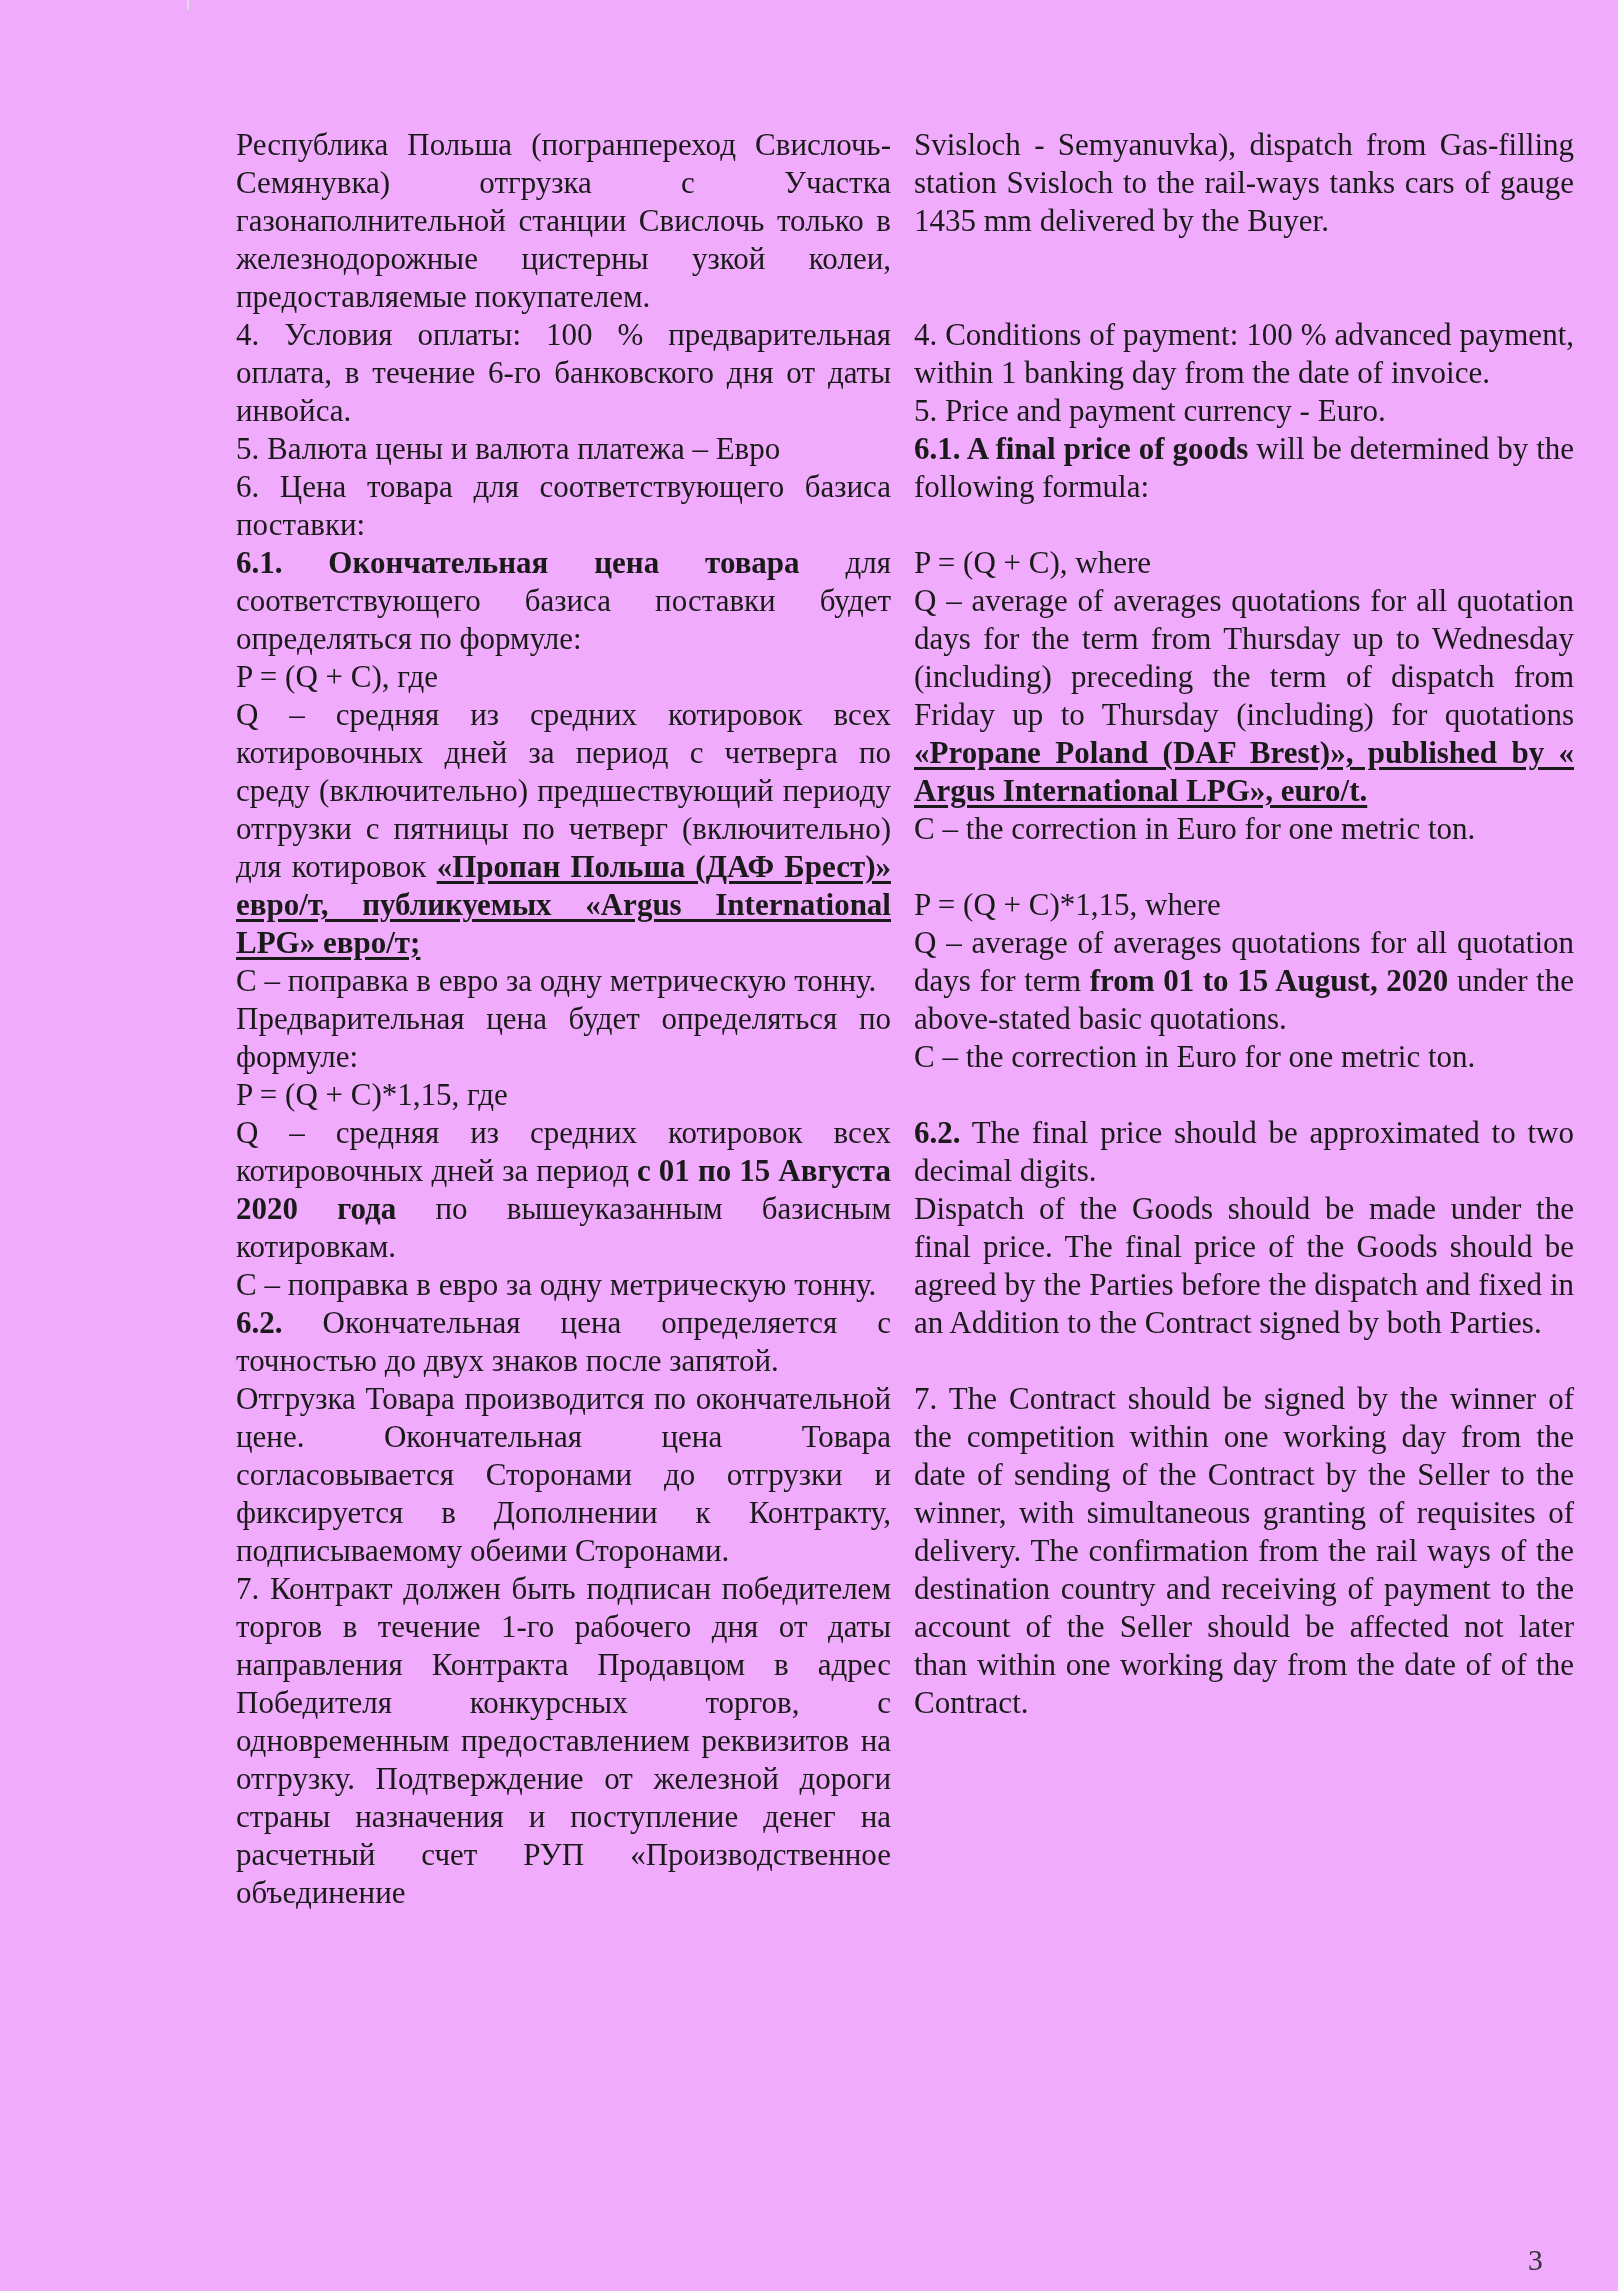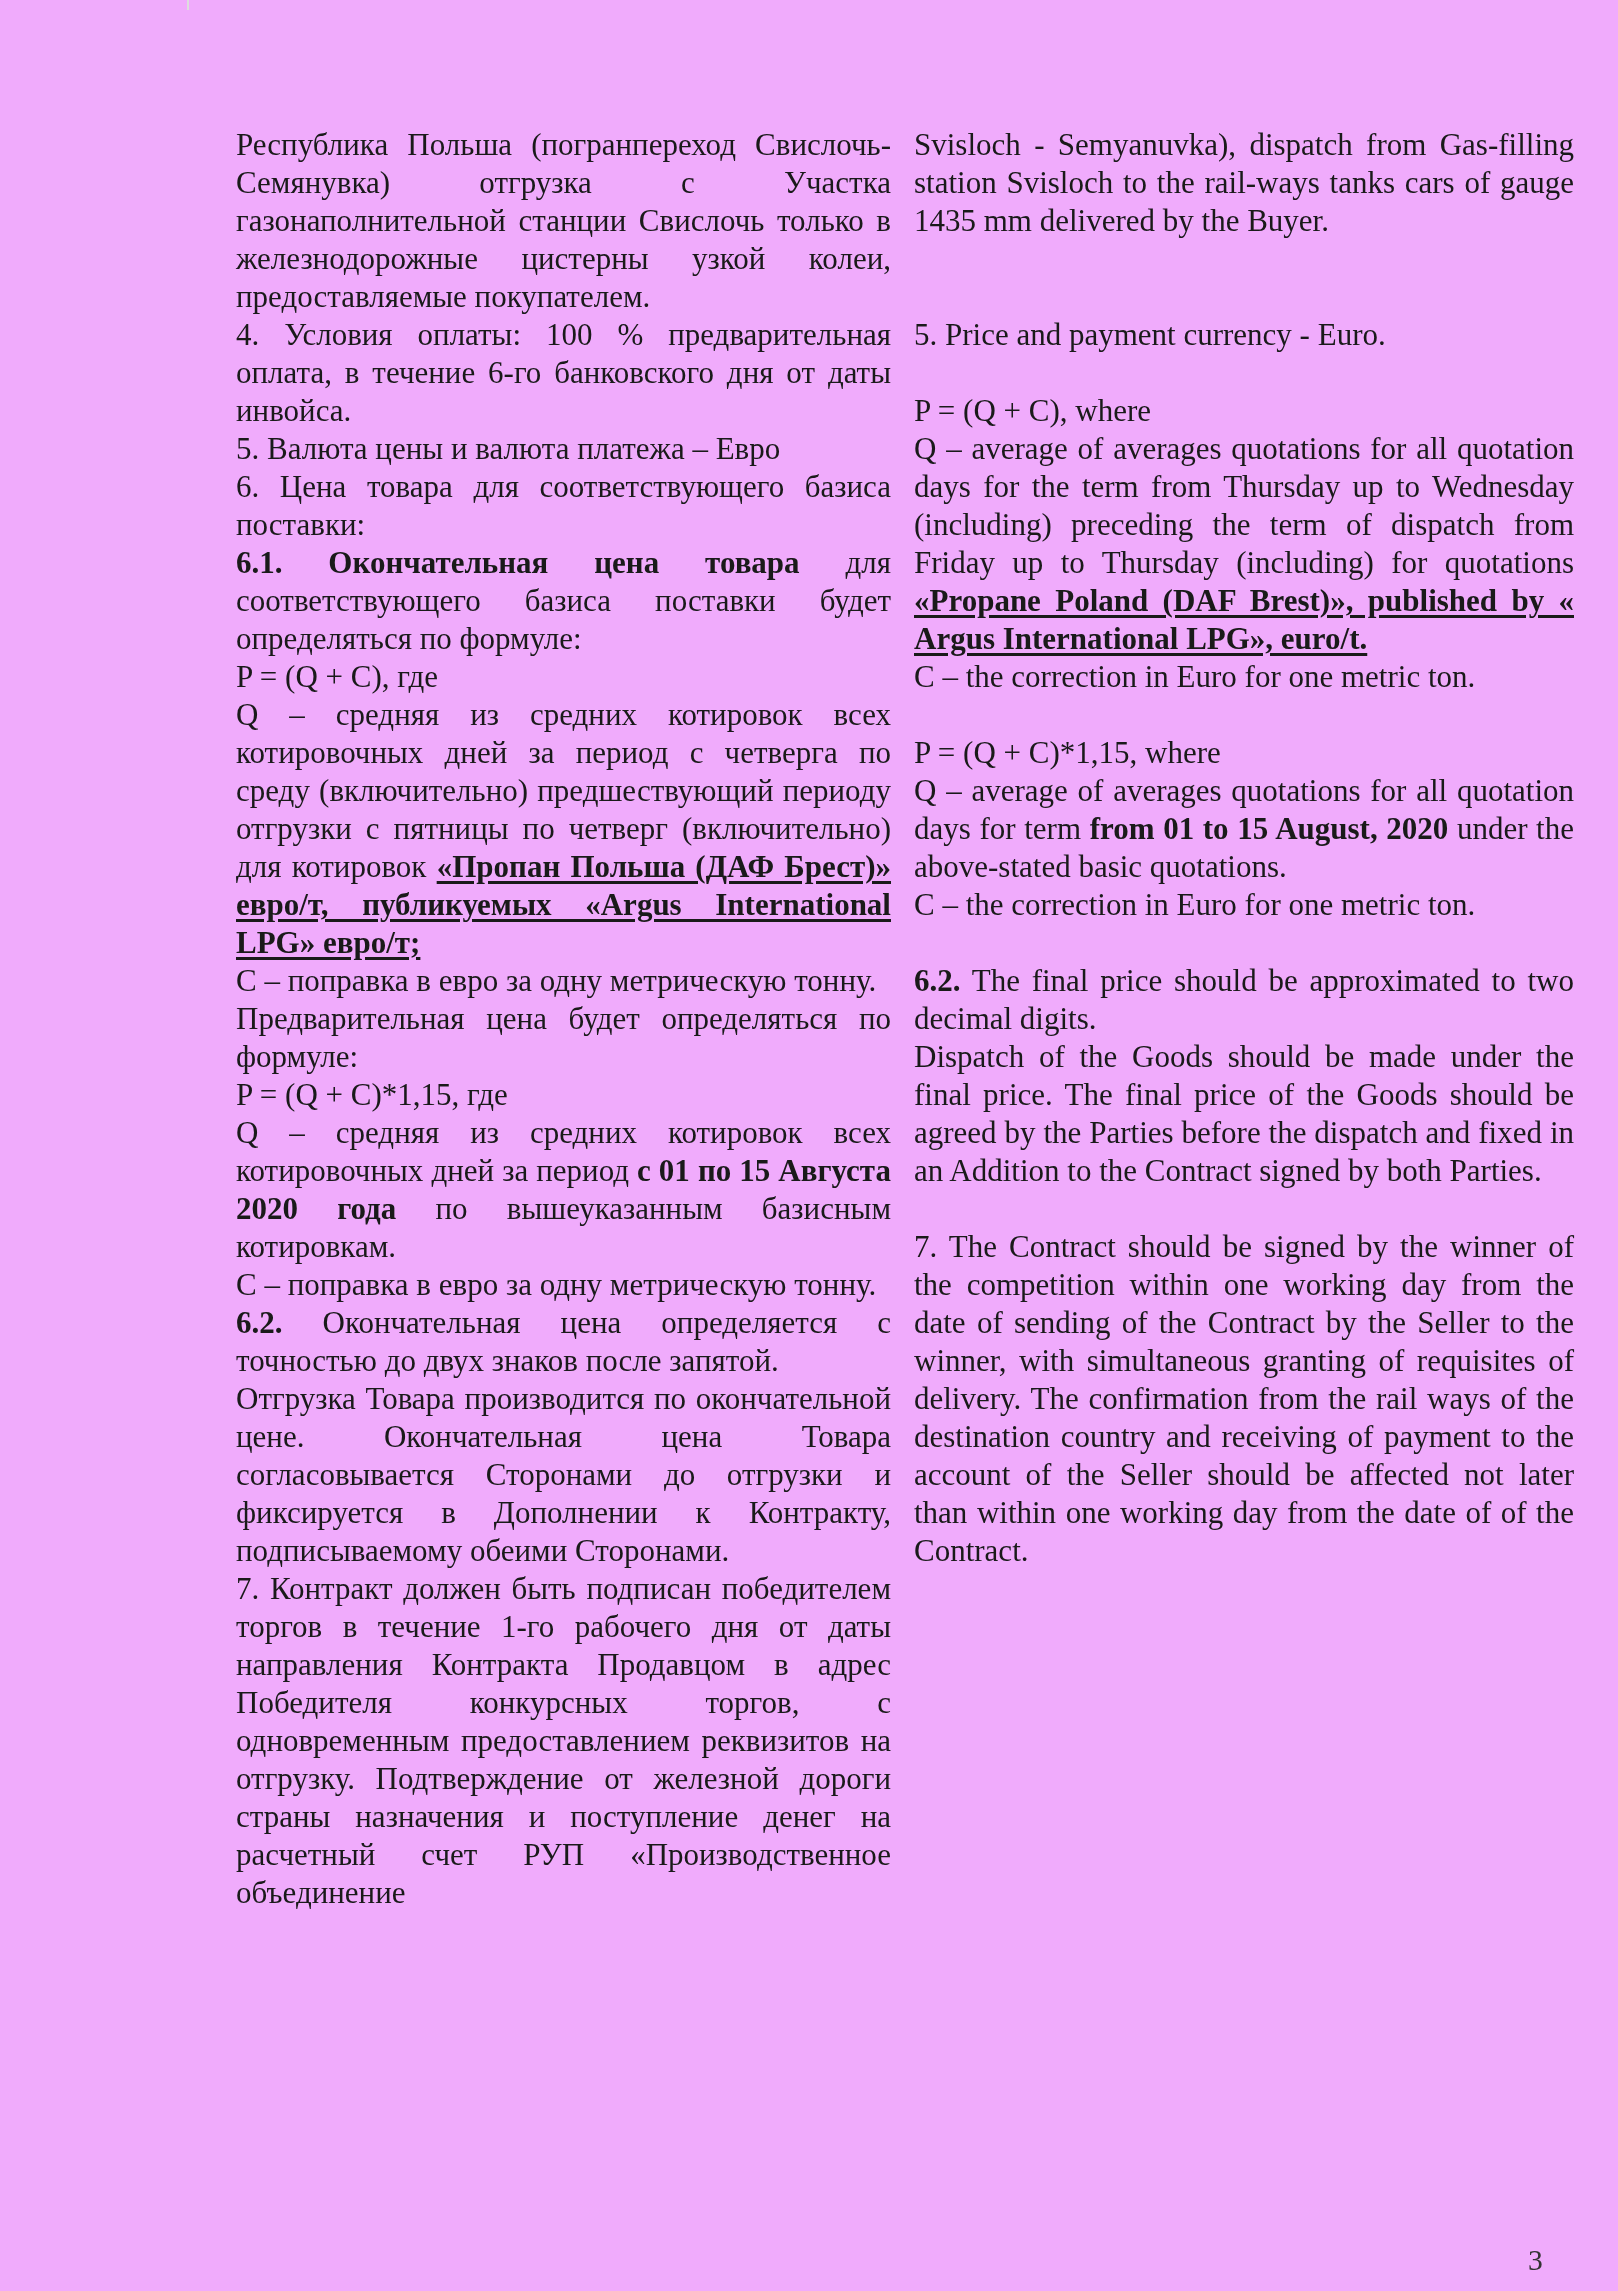--- a/index.html
+++ b/index.html
@@ -48,21 +48,23 @@
     <p class="para">С – поправка в евро за одну метрическую тонну.</p>
     <p class="para"><span class="b">6.2.</span><span> Окончательная цена определяется с точностью до двух знаков после запятой.</span></p>
     <p class="para">Отгрузка Товара производится по окончательной цене. Окончательная цена Товара согласовывается Сторонами до отгрузки и фиксируется в Дополнении к Контракту, подписываемому обеими Сторонами.</p>
     <p class="para">7. Контракт должен быть подписан победителем торгов в течение 1-го рабочего дня от даты направления Контракта Продавцом в адрес Победителя конкурсных торгов, с одновременным предоставлением реквизитов на отгрузку. Подтверждение от железной дороги страны назначения и поступление денег на расчетный счет РУП «Производственное объединение</p>
   </div>
 
   <div class="col en">
     <p class="para">Svisloch - Semyanuvka), dispatch from Gas-filling station Svisloch to the rail-ways tanks cars of gauge 1435 mm delivered by the Buyer.</p>
     <div class="spacer"></div>
     <div class="spacer"></div>
+    <p class="para">4. Conditions of payment: 100 % advanced payment, within 1 banking day from the date of invoice.</p>
     <p class="para">5. Price and payment currency - Euro.</p>
+    <p class="para"><span class="b">6.1. A final price of goods</span><span> will be determined by the following formula:</span></p>
     <div class="spacer"></div>
     <p class="para">P = (Q + C), where</p>
     <p class="para"><span>Q – average of averages quotations for all quotation days for the term from Thursday up to Wednesday (including) preceding the term of dispatch from Friday up to Thursday (including) for quotations </span><span class="bu">«Propane Poland (DAF Brest)», published by « Argus International LPG», euro/t.</span></p>
     <p class="para">C – the correction in Euro for one metric ton.</p>
     <div class="spacer"></div>
     <p class="para">P = (Q + C)*1,15, where</p>
     <p class="para"><span>Q – average of averages quotations for all quotation days for term </span><span class="b">from 01 to 15 August, 2020</span><span>  under the above-stated basic quotations.</span></p>
     <p class="para">C – the correction in Euro for one metric ton.</p>
     <div class="spacer"></div>
     <p class="para"><span class="b">6.2.</span><span> The final price should be approximated to two decimal digits.</span></p>

